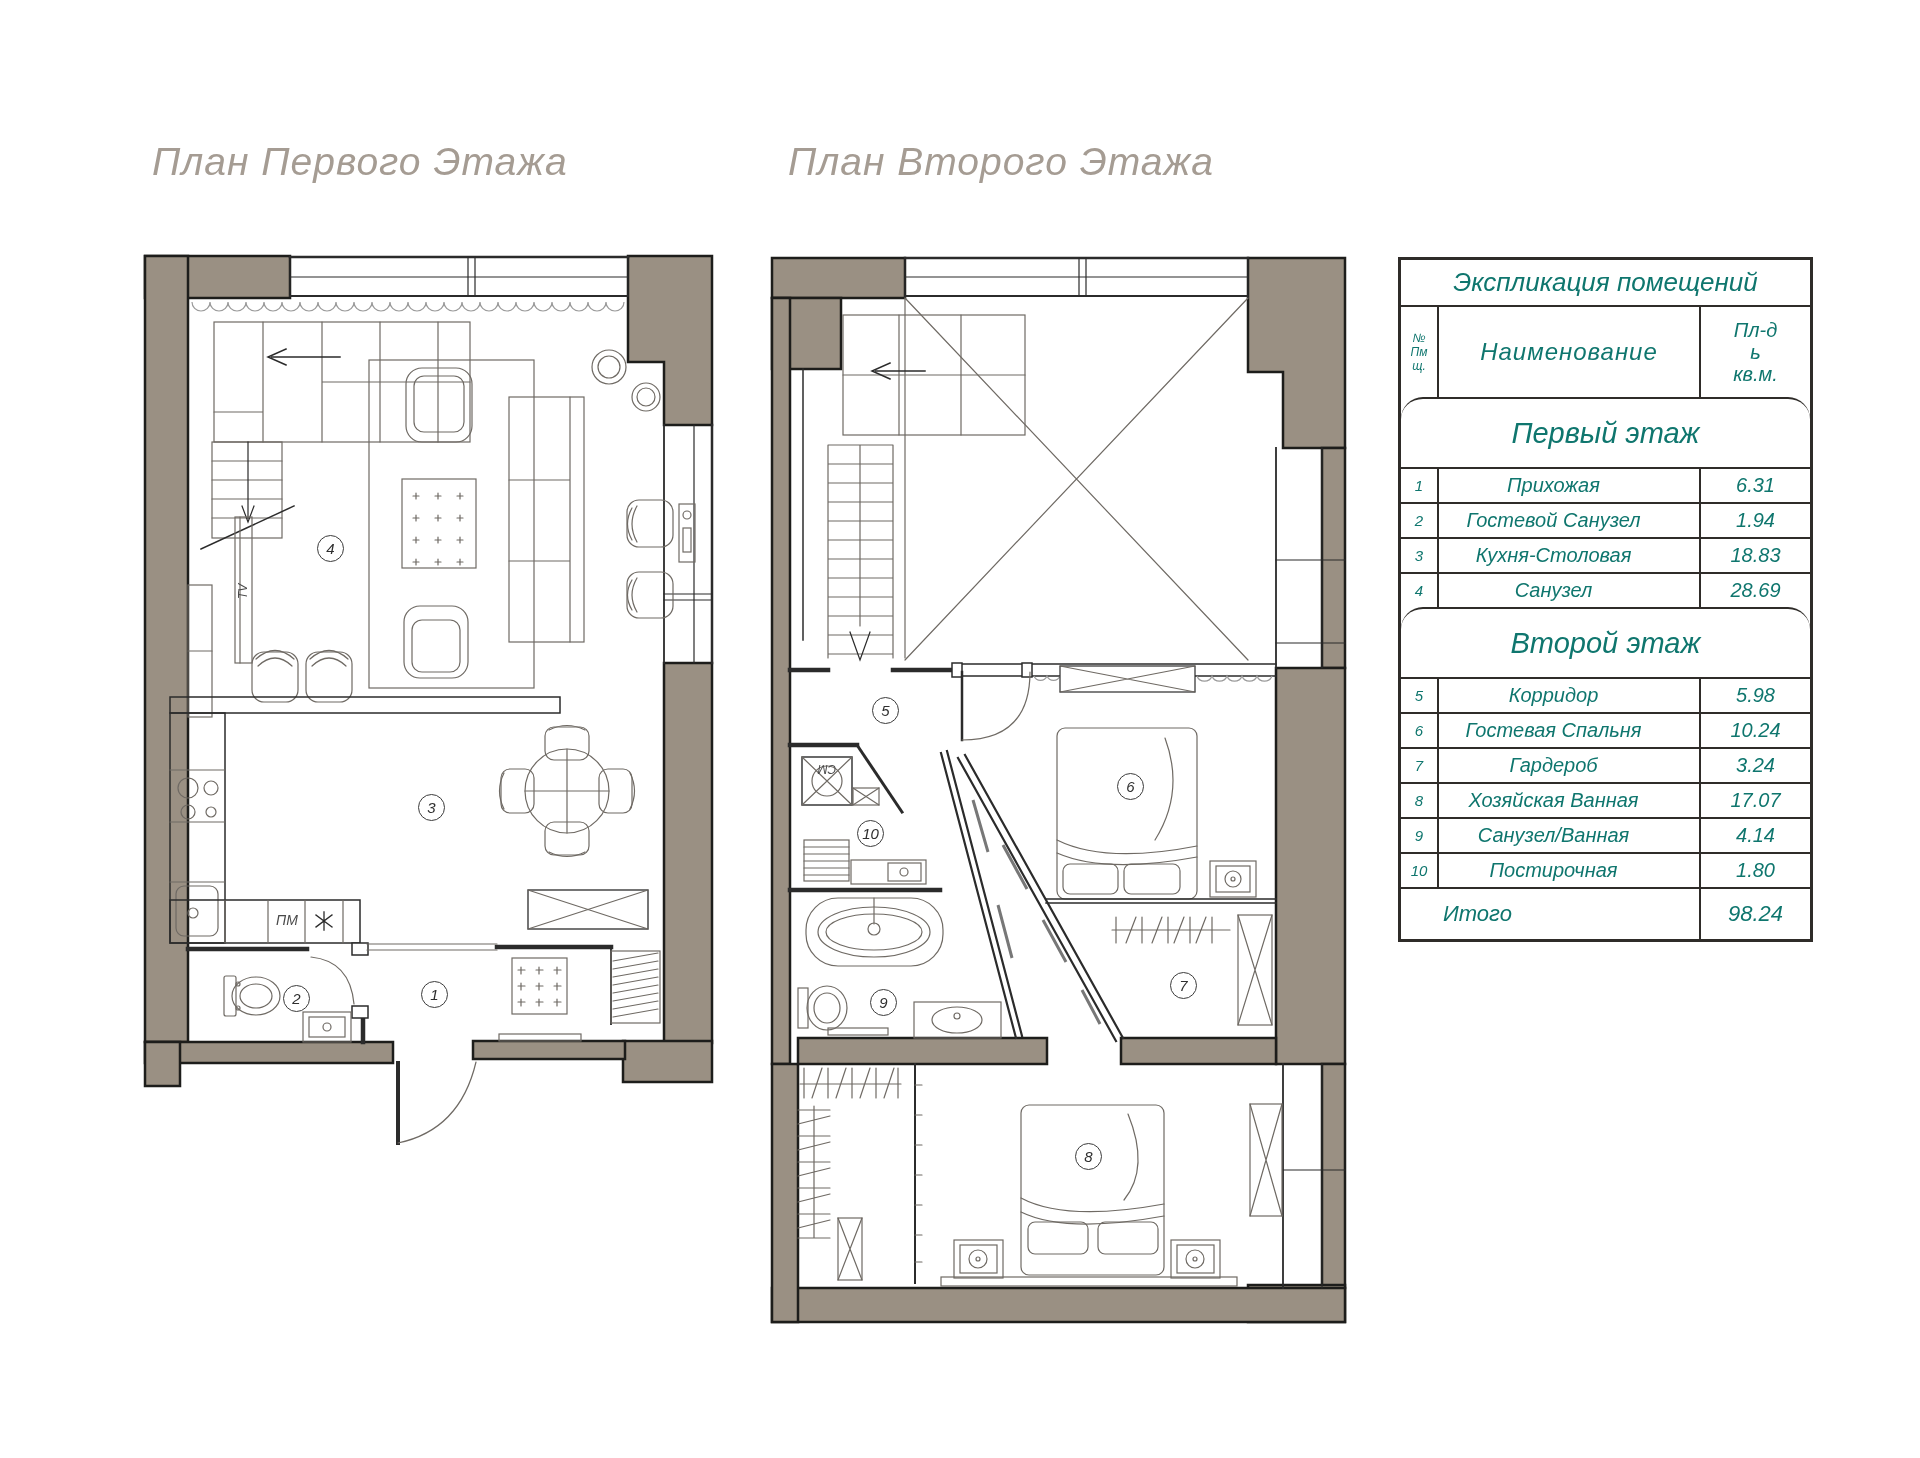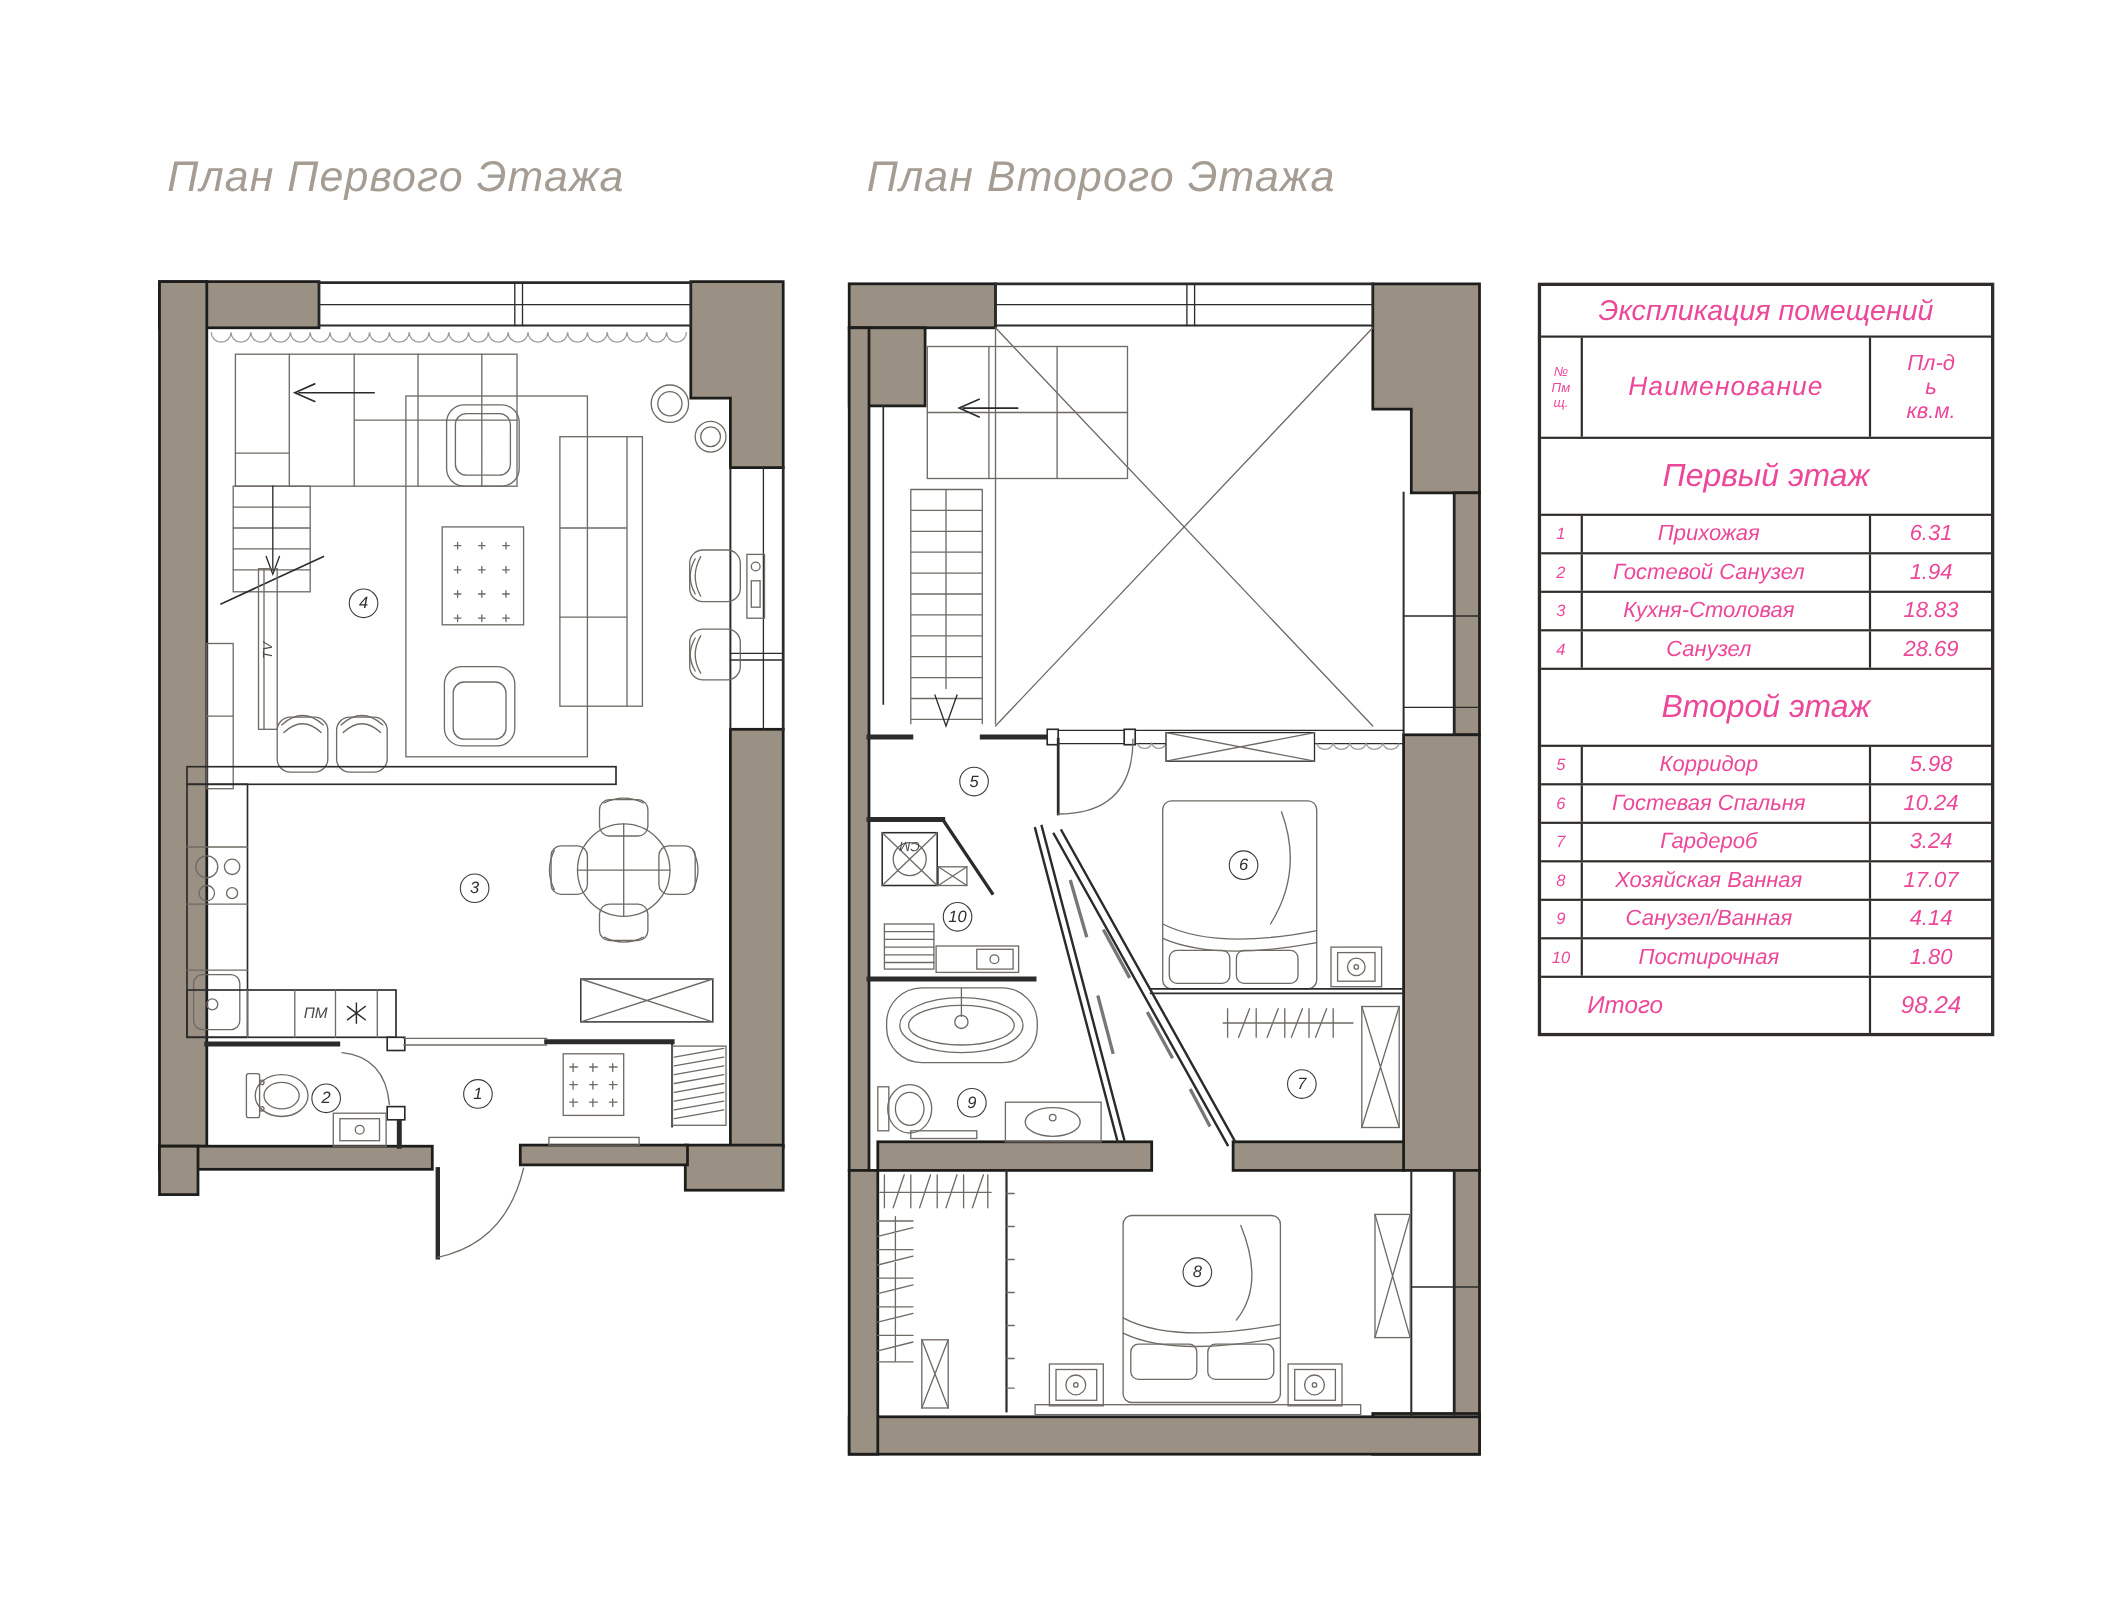--- a/index.html
+++ b/index.html
@@ -11,33 +11,33 @@
   svg.plans{position:absolute;left:0;top:0;}
   .room-circle{position:absolute;width:27px;height:27px;border:1.6px solid #3c3c3c;border-radius:50%;
                background:#fff;display:flex;align-items:center;justify-content:center;
                font-size:15px;font-style:italic;color:#2f2f2f;box-sizing:border-box;}
   .lbl{position:absolute;font-style:italic;color:#4a4a4a;white-space:nowrap;}
   #lbl-pm{left:268px;top:912px;width:38px;font-size:14px;text-align:center;}
   #lbl-tv{left:230px;top:579px;width:26px;font-size:12px;transform:rotate(-90deg);}
   #lbl-sm{left:812px;top:762px;width:30px;font-size:12px;text-align:center;transform:rotate(180deg);}
   
   .xtable{position:absolute;left:1398px;top:257px;width:415px;border:3px solid #2f2c29;background:#fff;
-          color:#ec4899;font-style:italic;box-sizing:border-box;}
+          color:#0f766e;font-style:italic;box-sizing:border-box;}
   .xrow{display:flex;border-top:2px solid #2f2c29;align-items:stretch;}
   .xrow.first{border-top:none;}
   .xc{display:flex;align-items:center;justify-content:center;text-align:center;box-sizing:border-box;}
   .c-num{width:38px;border-right:2px solid #2f2c29;flex-direction:column;}
   .c-name{flex:1;}
   .c-area{width:111px;border-left:2px solid #2f2c29;}
   .r-title{height:45px;font-size:26px;}
   .r-head{height:90px;}
   .r-head .c-num{font-size:12px;line-height:14px;}
   .r-head .c-name{font-size:24px;letter-spacing:1px;}
   .r-head .c-area{font-size:20px;line-height:22px;flex-direction:column;}
-  .r-sec{height:70px;font-size:29px;justify-content:center;}
+  .r-sec{height:70px;font-size:29px;justify-content:center;border-radius:22px;}
   .r-data{height:33px;}
   .r-data .c-num{font-size:15px;}
   .r-data .c-name{font-size:20px;}
   .r-data .c-area{font-size:20px;margin-left:31px;}
   .r-total{height:50px;}
   .r-total .c-name{justify-content:flex-start;padding-left:42px;font-size:22px;}
   .r-total .c-area{font-size:22px;}
 </style>
 </head>
 <body>

